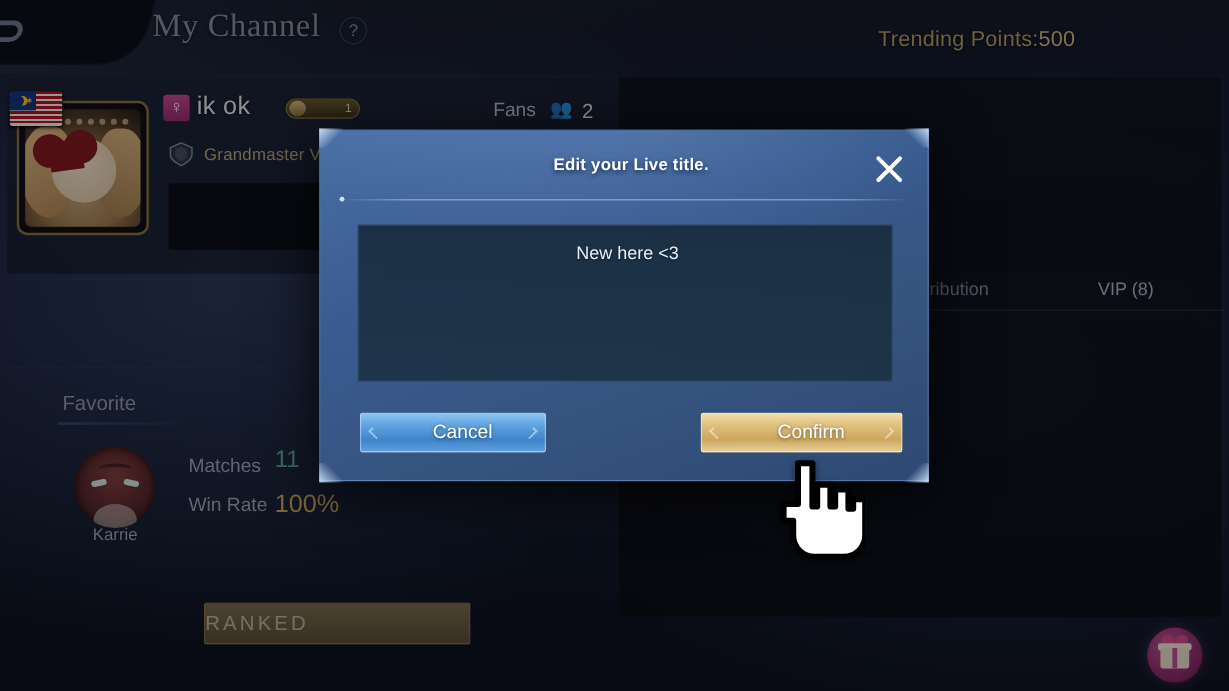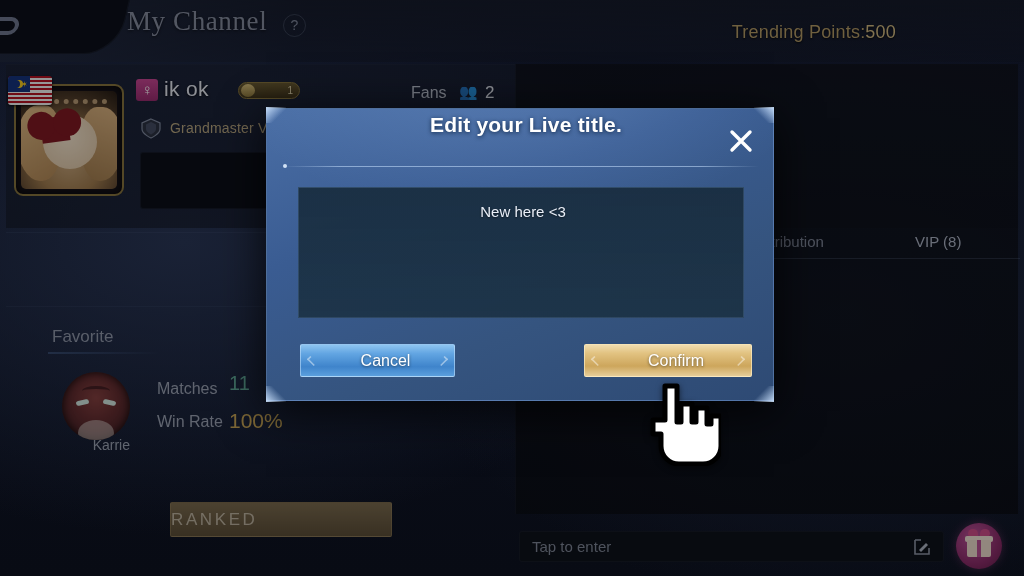--- a/index.html
+++ b/index.html
@@ -246,21 +246,21 @@
   .hero-chin {
     position:absolute; left:16px; bottom:-6px; width:36px; height:26px;
     border-radius: 50%; background: #d9d2cb; opacity:.5;
   }
   .hero-brow {
     position:absolute; left: 20px; top: 14px; width: 28px; height: 10px;
     border-top: 3px solid #4a1d22; border-radius: 50%;
   }
   .hero-name {
     position: absolute; left: 62px; top: 437px; width: 68px;
-    text-align:right; font-size: 14px; color: #9aa3b6;
+    text-align:center; font-size: 14px; color: #9aa3b6;
   }
   .stat-matches-label {
     position: absolute; left: 157px; top: 380px; font-size: 16px; color: #99a2b6;
   }
   .stat-matches-value {
     position: absolute; left: 229px; top: 372px; font-size: 20px; color: #58b09a;
   }
   .stat-winrate-label {
     position: absolute; left: 157px; top: 413px; font-size: 16px; color: #99a2b6;
   }
@@ -347,22 +347,22 @@
   }
   .corner {
     position:absolute; width: 20px; height: 16px; pointer-events:none;
   }
   .corner.tl { left:-1px; top:-2px; background: linear-gradient(135deg, rgba(205,228,255,.95), rgba(205,228,255,0) 62%); }
   .corner.tr { right:-1px; top:-2px; background: linear-gradient(225deg, rgba(205,228,255,.95), rgba(205,228,255,0) 62%); }
   .corner.bl { left:-1px; bottom:-2px; background: linear-gradient(45deg, rgba(205,228,255,.95), rgba(205,228,255,0) 62%); }
   .corner.br { right:-1px; bottom:-2px; background: linear-gradient(315deg, rgba(205,228,255,.95), rgba(205,228,255,0) 62%); }
 
   .modal-title {
-    position:absolute; left:0; top: 4px; width: 508px;
-    text-align:center; font-size: 21px; font-weight: bold; color:#ffffff;
+    position:absolute; left:0; top: 20px; width: 508px;
+    text-align:center; font-size: 14px; font-weight: bold; color:#ffffff;
     letter-spacing:.2px;
     text-shadow: 0 1px 4px rgba(10,30,60,.85);
     padding-left: 10px;
   }
   .modal-close {
     position:absolute; right: 18px; top: 18px; width: 28px; height: 28px;
     cursor: pointer;
   }
   .modal-rule {
     position:absolute; left: 16px; top: 57px; width: 476px; height: 1px;
@@ -511,27 +511,20 @@
       <div class="rb-text">RANKED</div>
     </div>
 
     <div class="right-panel"></div>
     <div class="rp-tabs">
       <div class="rp-tab-contrib">Contribution</div>
       <div class="rp-tab-vip">VIP (8)</div>
     </div>
     <div class="rp-tab-rule"></div>
 
-    <div class="chatbar">
-      <div class="chat-placeholder">Tap to enter</div>
-      <svg class="chat-edit-icon" viewBox="0 0 18 18">
-        <path d="M2 2 H8 M2 2 V16 H16 V10" fill="none" stroke="#8d96a8" stroke-width="1.6"></path>
-        <path d="M6 12 L13 5 L15 7 L8 14 Z" fill="#aab3c4"></path>
-      </svg>
-    </div>
 
     <div class="gift-btn">
       <div class="gift-bow-l"></div>
       <div class="gift-bow-r"></div>
       <div class="gift-lid"></div>
       <div class="gift-box"></div>
       <div class="gift-ribbon-v"></div>
     </div>
 
   </div>

